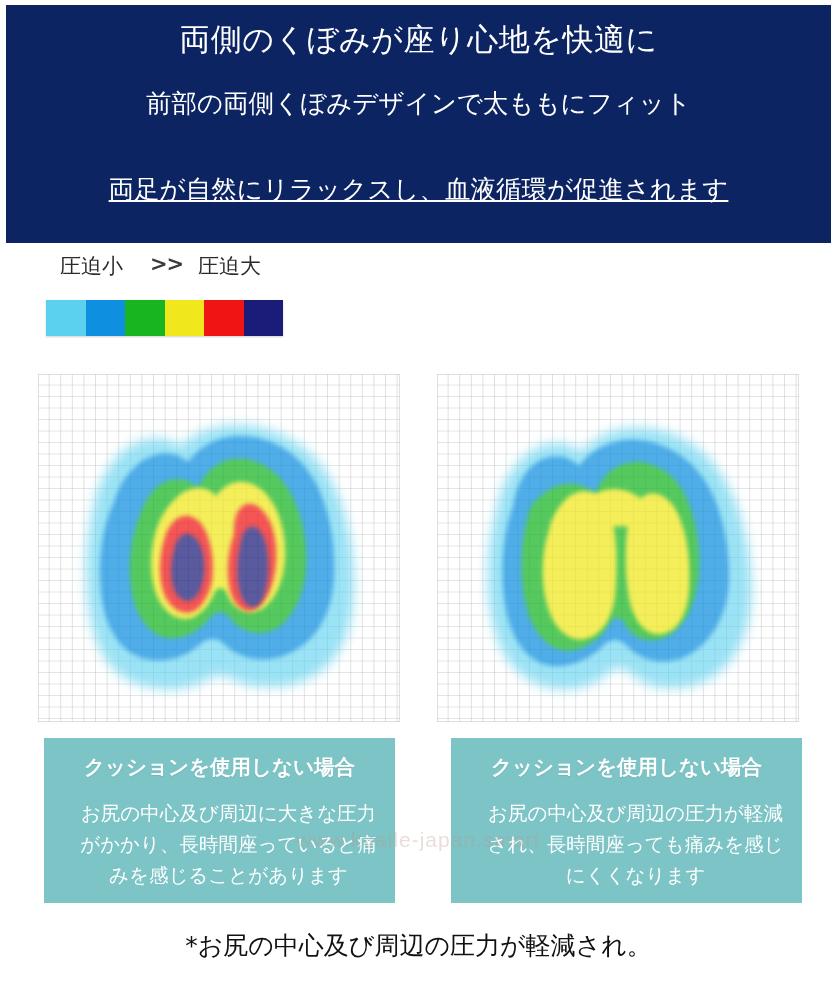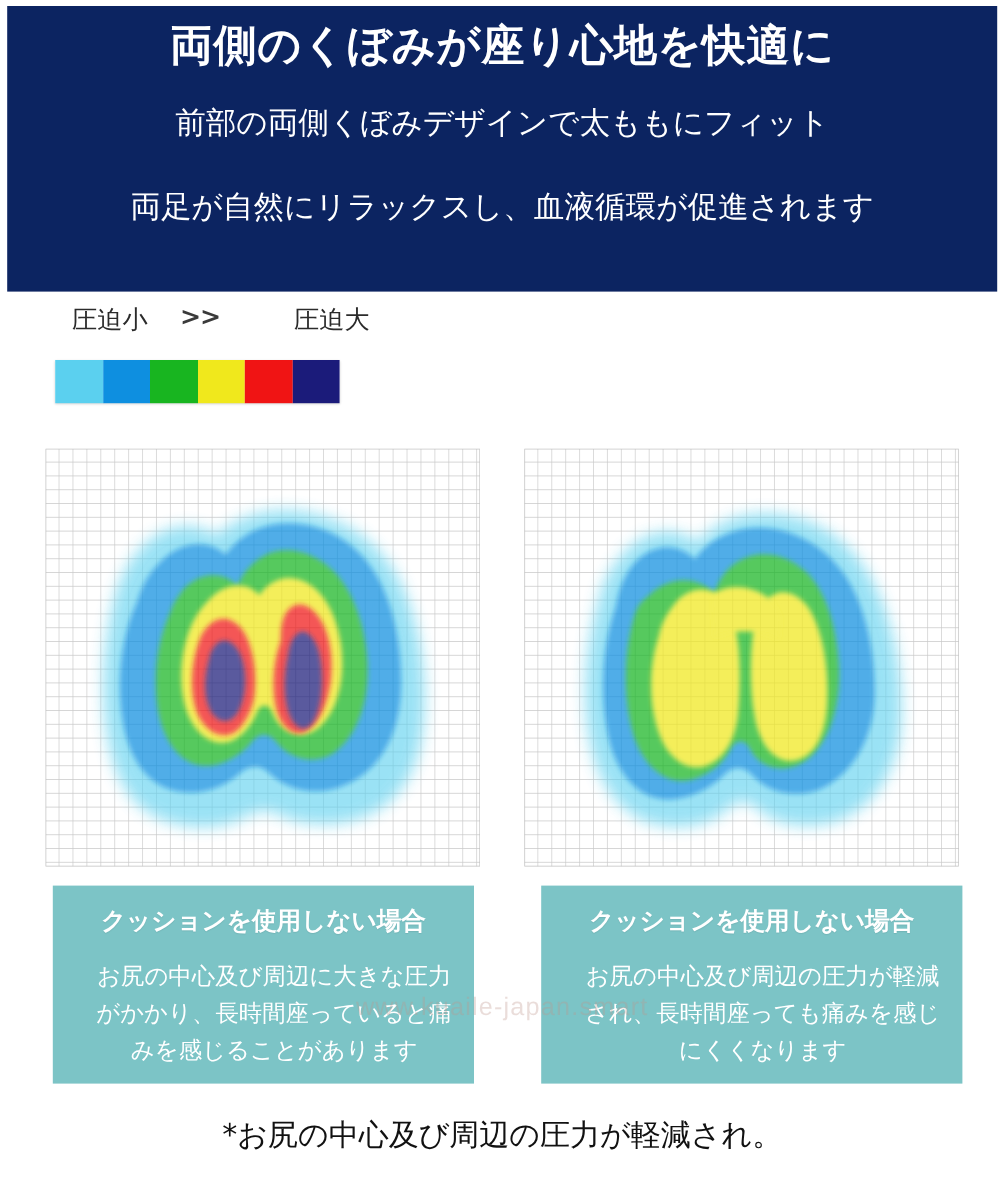--- a/index.html
+++ b/index.html
@@ -15,41 +15,41 @@
 
   
   .banner{
     position:absolute;left:6px;top:5px;width:825px;height:238px;
     background:#0c2461;
     display:flex;flex-direction:column;align-items:center;
     box-sizing:border-box;
     padding-top:8px;
   }
   .banner-title{
-    color:#ffffff;font-weight:bold;font-size:36px;line-height:44px;
+    color:#ffffff;font-weight:normal;font-size:31px;line-height:44px;
     letter-spacing:0.5px;white-space:nowrap;
     margin-top:4px;
   }
   .banner-line{
     color:#ffffff;font-size:25.5px;line-height:36px;white-space:nowrap;
     font-weight:400;
   }
   .banner-line.l1{margin-top:24px;}
-  .banner-line.l2{margin-top:34px;}
+  .banner-line.l2{margin-top:50px;text-decoration:underline;}
 
   
   .legend{position:absolute;left:46px;top:252px;width:300px;}
   .legend-labels{
     position:relative;height:28px;color:#2b2b2b;font-size:21px;
     font-weight:500;
   }
   .legend-labels span{position:absolute;top:0;white-space:nowrap;}
   .lg-min{left:14px;}
   .lg-arrow{left:104px;font-weight:bold;letter-spacing:-1px;color:#3a3a3a;}
-  .lg-max{left:152px;margin-left:47px;}
+  .lg-max{left:152px;}
   .colorbar{
     position:absolute;left:0px;top:48px;width:237px;height:36px;
     display:flex;
     box-shadow:0 1px 2px rgba(0,0,0,.18);
   }
   .colorbar i{display:block;height:100%;flex:1 1 0;}
 
   
   .panel{position:absolute;top:374px;width:362px;height:348px;}
   .panel.left{left:38px;}

